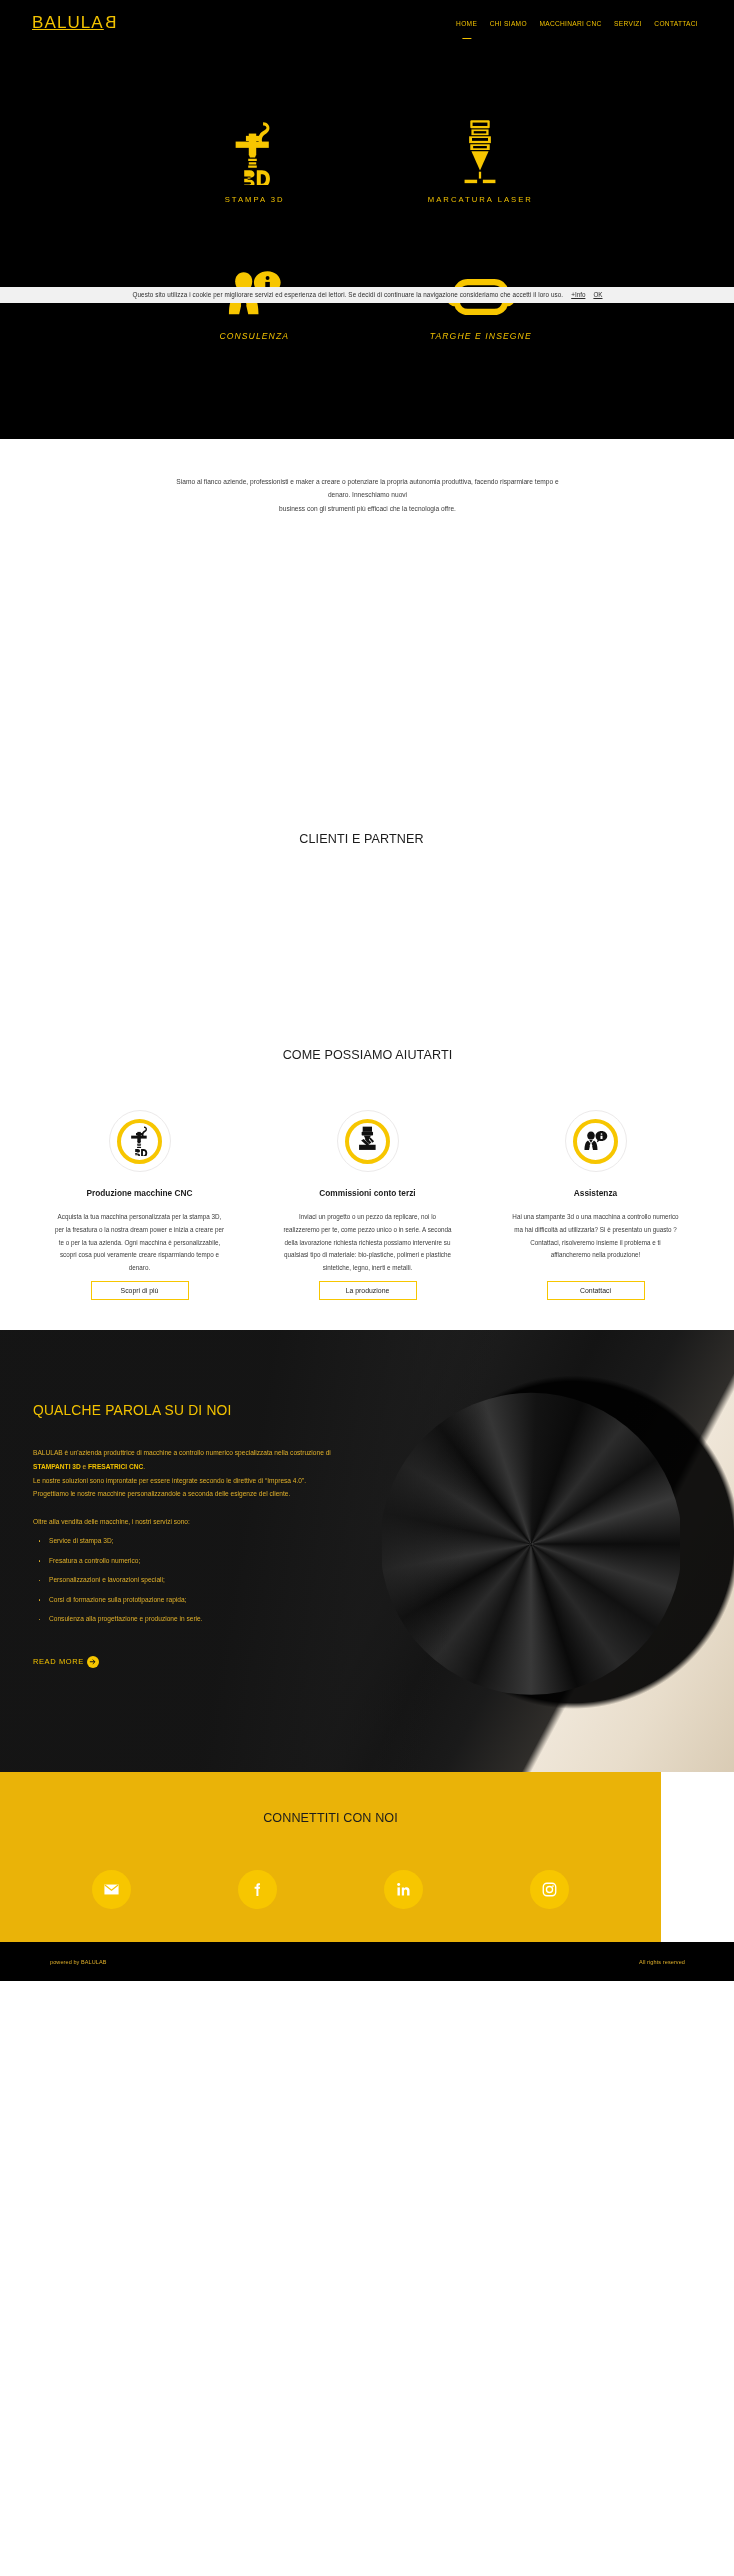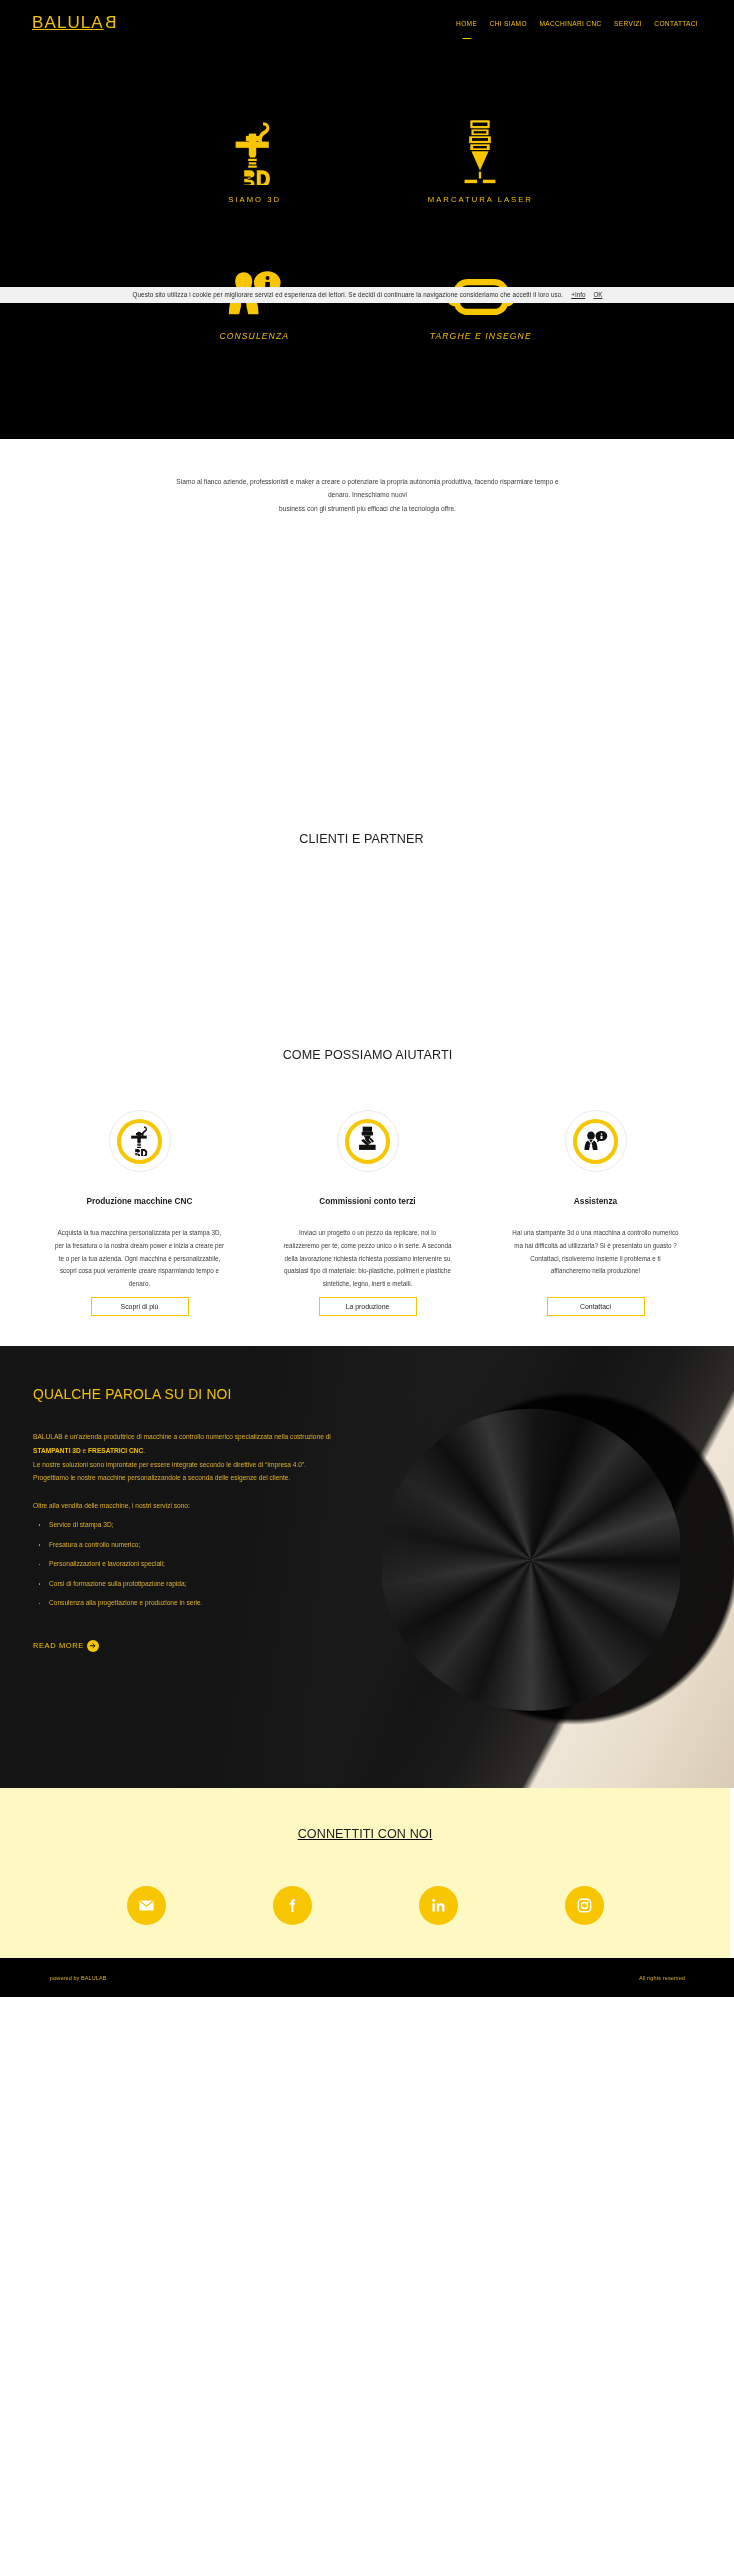--- a/index.html
+++ b/index.html
@@ -175,21 +175,21 @@
     margin-bottom: 48px;
   }
   .cards {
     display: flex;
     justify-content: center;
     gap: 33px;
     width: 677px;
     margin: 0 auto;
     align-items: flex-start;
   }
-  .card { width: 195px; display: flex; flex-direction: column; align-items: center; gap: 8px; }
+  .card { width: 195px; display: flex; flex-direction: column; align-items: center; }
   .card-badge {
     width: 62px; height: 62px;
     border-radius: 50%;
     background: #ffffff;
     border: 0.6px solid #eceaea;
     display: flex; align-items: center; justify-content: center;
     box-shadow: 0 0 0 0 rgba(0,0,0,0);
     margin-bottom: 16px;
   }
   .card-badge-ring {
@@ -272,20 +272,21 @@
     content: "";
     position: absolute;
     left: 0; top: 0; right: 0; bottom: 0;
     background: linear-gradient(100deg, rgba(20,20,20,0.97) 0 34%, rgba(25,25,25,0.75) 50%, rgba(0,0,0,0) 62%);
   }
   .about-inner {
     position: relative;
     z-index: 3;
     padding: 41px 0 0 33px;
     width: 367px;
+    margin-top: 32px;
   }
   .about-title {
     color: #f2c200;
     font-size: 13.8px;
     letter-spacing: 0.2px;
     font-weight: 400;
     font-family: "Liberation Sans Narrow", "Liberation Sans", sans-serif;
     margin-bottom: 27.5px;
   }
   .about-para {
@@ -331,25 +332,24 @@
     width: 12px; height: 12px;
     border-radius: 50%;
     background: #f7c600;
     display: inline-flex;
     align-items: center;
     justify-content: center;
   }
 
   
   .connect {
-    width: 730px;
-    background: #fef9c3;
+    width: 661px;
+    background: #eab308;
     padding-top: 39px;
     padding-bottom: 33px;
-    text-decoration: underline;
   }
   .connect-title {
     text-align: center;
     font-size: 12.6px;
     font-weight: 400;
     color: #1c1c1c;
     letter-spacing: 0.1px;
     font-family: "Liberation Sans Narrow", "Liberation Sans", sans-serif;
     margin-bottom: 45px;
   }
@@ -411,21 +411,21 @@
           <rect x="31" y="22" width="13" height="38"></rect>
           <rect x="26" y="26" width="23" height="9"></rect>
           <path d="M31 58h13l-2 6h-9z"></path>
           <path d="M30 66h15v4H30zm1 6h13v4H31zm-1 6h15v4H30z"></path>
           <g>
             <path d="M23 86h10c5 0 8 3 8 7s-3 6-8 6h-4v4h4c5 0 8 3 8 7s-3 7-8 7H23v-6h9c2 0 3-1 3-2s-1-2-3-2h-9v-6h9c2 0 3-1 3-2s-1-2-3-2h-9z"></path>
             <path d="M45 86h9c8 0 14 5 14 15s-6 16-14 16h-9zm7 7v17h2c4 0 7-3 7-9s-3-8-7-8z"></path>
           </g>
         </svg>
       </span>
-      <span class="icon-caption">SIAMO 3D</span>
+      <span class="icon-caption">STAMPA 3D</span>
     </a>
 
 
     <a class="icon-cell" href="#">
       <span class="icon-art">
         <svg width="40" height="66" viewBox="0 0 70 115" fill="#f7c600">
           <rect x="18" y="2" width="34" height="14" rx="2"></rect>
           <rect x="22" y="6" width="26" height="6" fill="#000"></rect>
           <rect x="20" y="18" width="30" height="10"></rect>
           <rect x="24" y="21" width="22" height="4" fill="#000"></rect>

